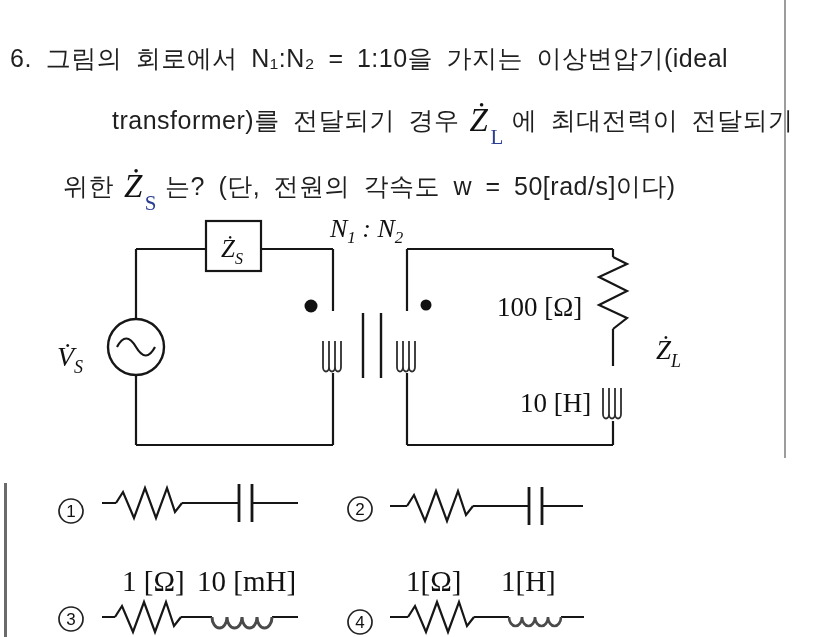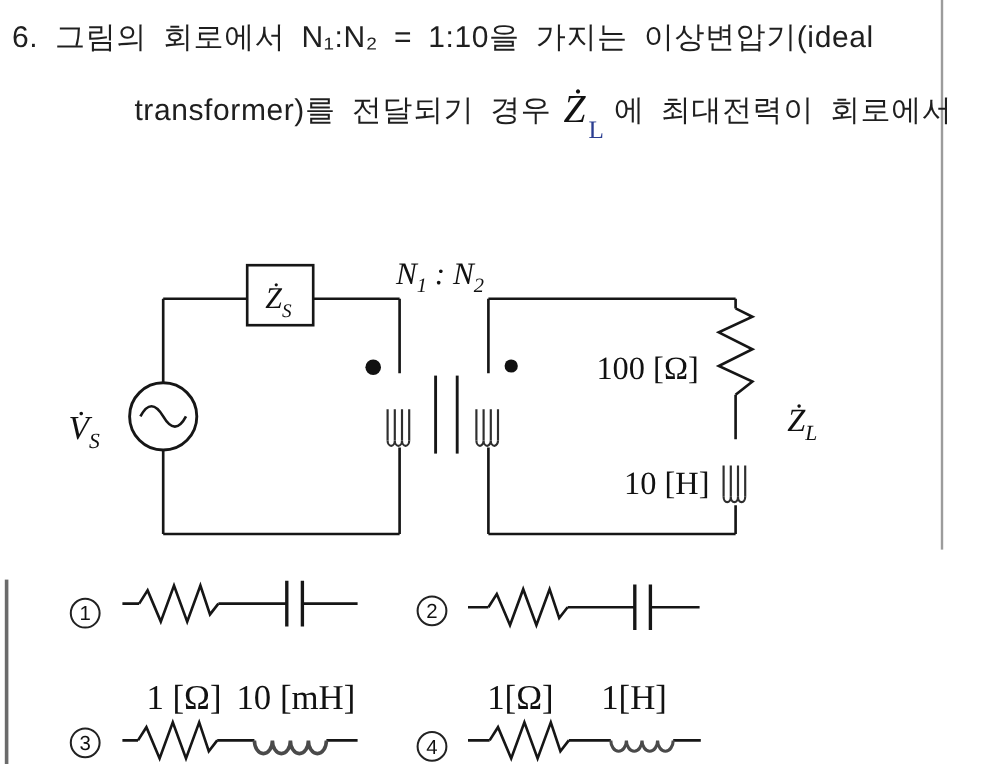--- a/index.html
+++ b/index.html
@@ -1,18 +1,18 @@
 <!DOCTYPE html>
 <html><head>
 <meta charset="utf-8">
 <style>
   html,body{margin:0;padding:0;background:#ffffff;}
   #page{position:relative;width:826px;height:637px;background:#ffffff;overflow:hidden;
         font-family:"Liberation Sans",sans-serif;color:#1a1a1a;}
-  .q-line{position:absolute;white-space:nowrap;font-size:25px;letter-spacing:0.5px;word-spacing:6px;color:#1f1f1f;}
+  .q-line{position:absolute;white-space:nowrap;font-size:25px;letter-spacing:0.5px;word-spacing:6px;color:#1f1f1f;margin-top:28px;}
   .q-num{margin-right:14px;}
   .zsym{font-family:"Liberation Serif",serif;font-style:italic;font-size:33px;
         position:relative;top:2px;margin:0 10px;color:#111;}
   .zsym sub{font-family:"Liberation Serif",serif;font-style:normal;font-size:21px;
         position:relative;top:5px;left:2px;}
   .divider{position:absolute;}
   svg text{fill:#111;}
   .serif{font-family:"Liberation Serif",serif;}
   .it{font-style:italic;}
   .wire{stroke:#161616;stroke-width:2.2;fill:none;}
@@ -25,23 +25,26 @@
 <div id="page">
 
   <div class="divider" style="left:784px;top:0;width:2px;height:458px;background:#9c9c9c;"></div>
   <div class="divider" style="left:4px;top:483px;width:3px;height:154px;background:#6b6b6b;"></div>
 
   <div class="q-line" style="left:10px;top:14px;">
     <span class="q-num">6.</span><span>그림의 회로에서 N₁:N₂ = 1:10을 가지는 이상변압기(ideal</span>
   </div>
 
   <div class="q-line" style="left:112px;top:72px;">
-    <span>transformer)를 전달되기 경우</span><span class="zsym"><span>Ż</span><sub style="color:#2b3e91">L</sub></span><span>에 최대전력이 회로에서</span>
+    <span>transformer)를 전달되기 경우</span><span class="zsym"><span>Ż</span><sub style="color:#2b3e91">L</sub></span><span>에 최대전력이 전달되기</span>
   </div>
 
+  <div class="q-line" style="left:63px;top:138px;">
+    <span>위한</span><span class="zsym"><span>Ż</span><sub style="color:#2b3e91">S</sub></span><span>는? (단, 전원의 각속도 w = 50[rad/s]이다)</span>
+  </div>
 
   <svg style="position:absolute;left:50px;top:200px;" width="670" height="260" viewBox="50 200 670 260">
 
     <path class="wire" d="M136 319 V249 M136 375 V445 M136 249 H206 M261 249 H333 M136 445 H333
              M333 249 V311 M333 373 V445 M407 249 V311 M407 373 V445
              M407 249 H613 M613 249 V257 M613 329 V366 M613 421 V445 M407 445 H613"></path>
 
     <circle cx="136" cy="347" r="28" fill="none" stroke="#161616" stroke-width="2.4"></circle>
     <path class="wire" d="M117 347 Q 126 330 136 347 Q 146 364 155 347"></path>
     <text class="serif it" x="57" y="366" font-size="28"><tspan>V̇</tspan><tspan dy="7" font-size="18">S</tspan></text>

